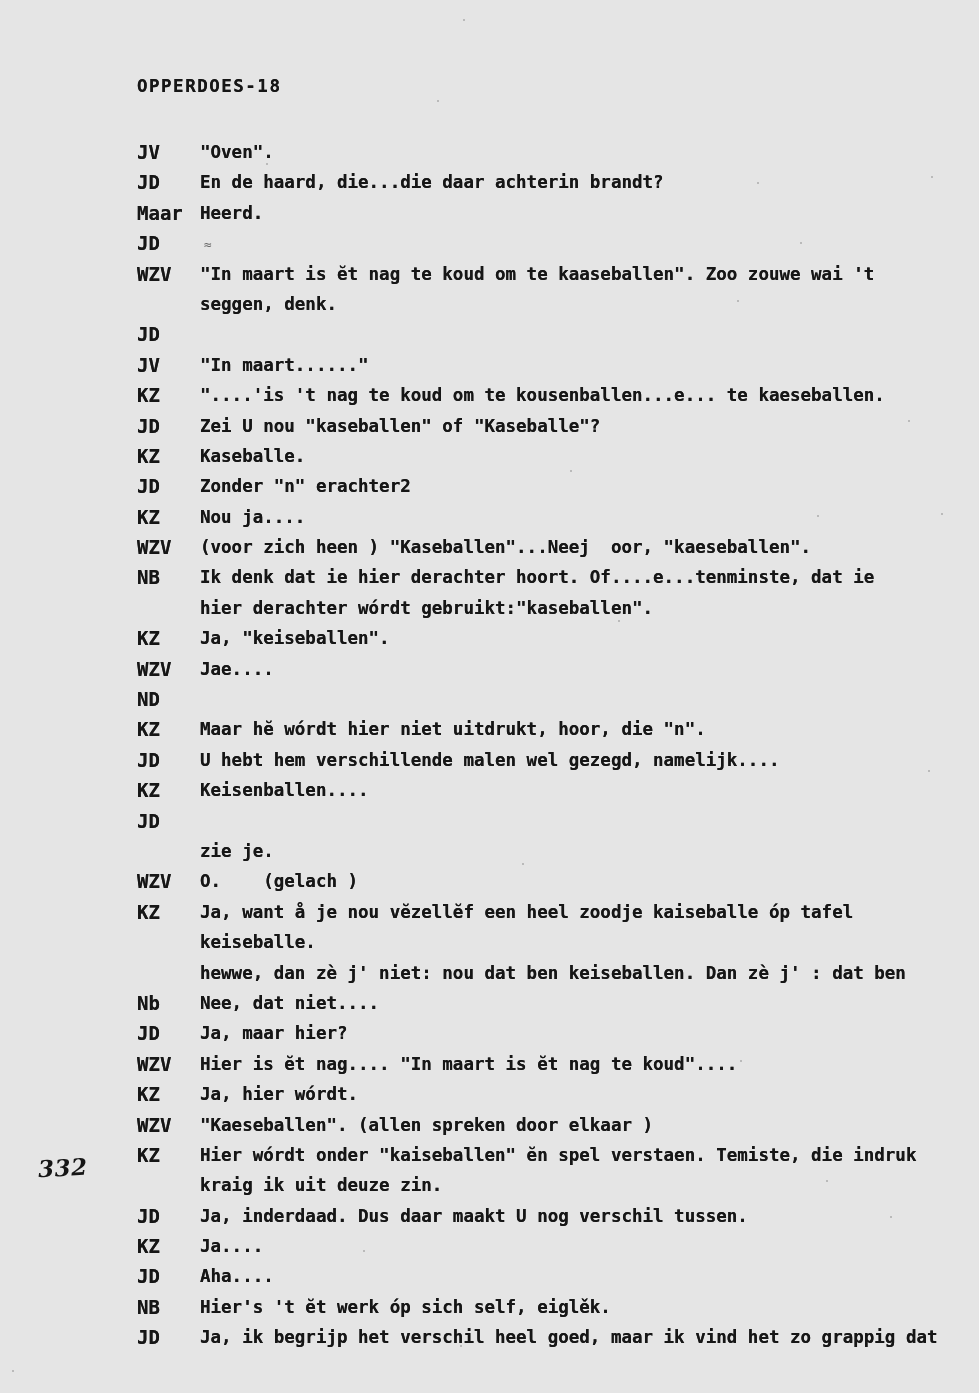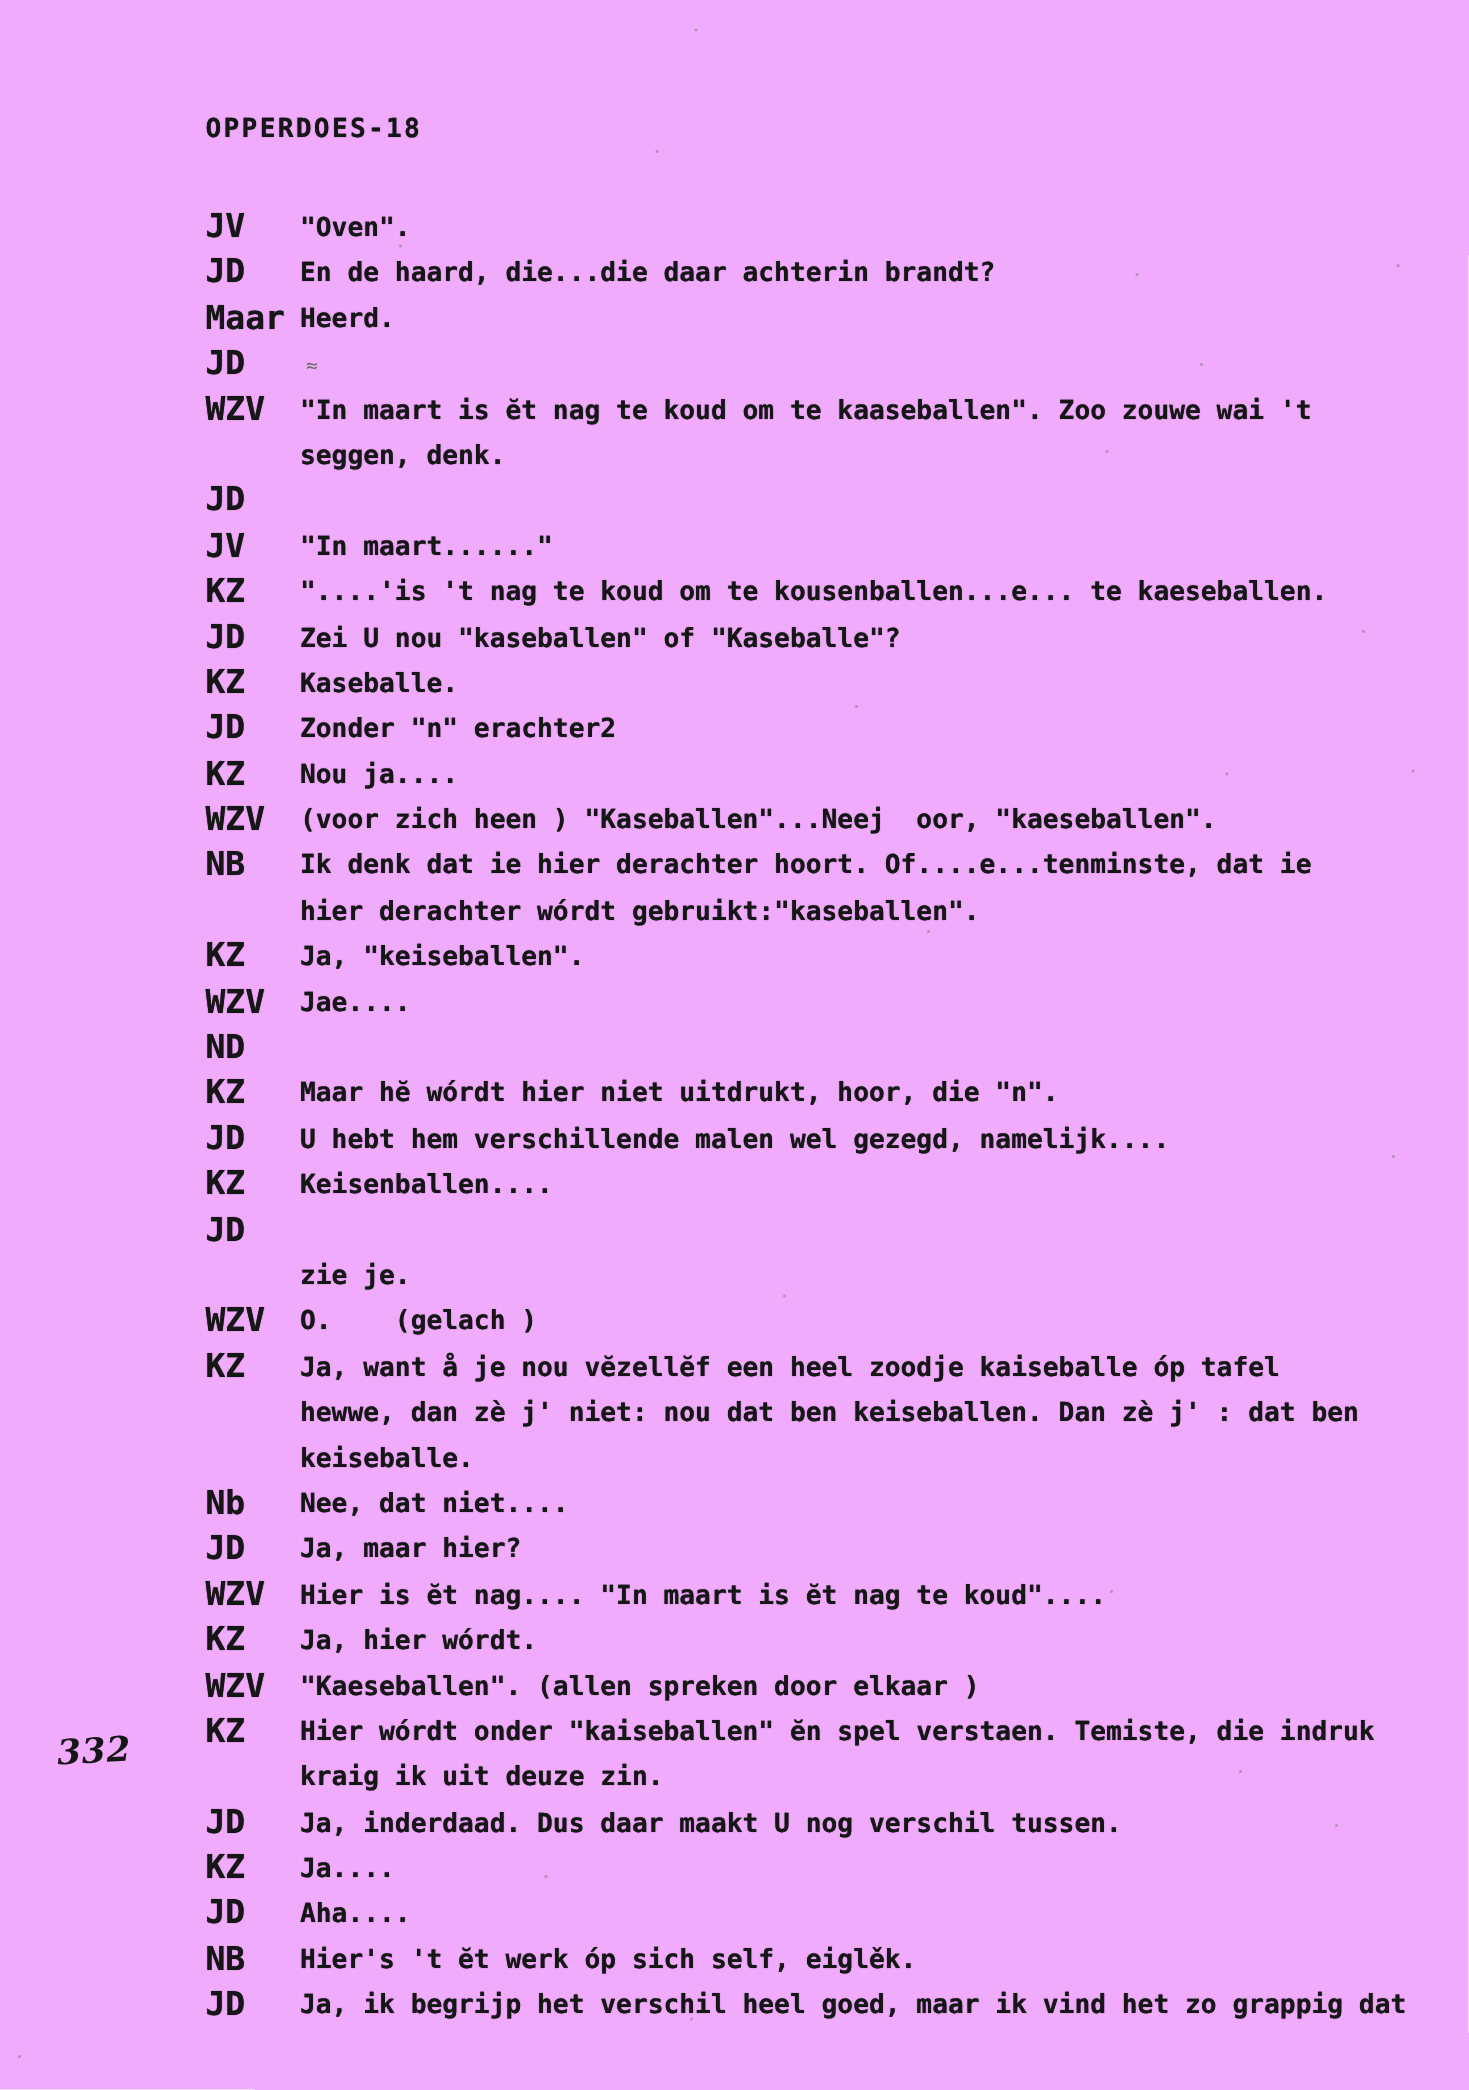--- a/index.html
+++ b/index.html
@@ -11,21 +11,21 @@
     width: 979px;
     height: 1393px;
     position: relative;
     overflow: hidden;
     font-family: "DejaVu Sans Mono", "Liberation Mono", monospace;
     color: #161616;
   }
   .page {
     position: absolute;
     inset: 0;
-    background: #f0abfc;
+    background: #e5e5e5;
   }
   .doc-header {
     position: absolute;
     left: 137px;
     top: 76px;
     font-size: 17.5px;
     font-weight: bold;
     letter-spacing: 1.5px;
     white-space: pre;
     text-shadow: 0 0 0.6px rgba(10,10,10,0.8);
@@ -48,21 +48,21 @@
     width: 842px;
   }
   .row {
     display: flex;
     align-items: flex-start;
     height: 30.4px;
     line-height: 30.4px;
   }
   .spk {
     flex: 0 0 63px;
-    font-size: 22px;
+    font-size: 19px;
     font-weight: bold;
     white-space: pre;
     text-shadow: 0 0 0.6px rgba(10,10,10,0.8);
   }
   .txt {
     font-size: 17.5px;
     font-weight: bold;
     white-space: pre;
     text-shadow: 0 0 0.6px rgba(10,10,10,0.8);
   }
@@ -186,25 +186,25 @@
       <div class="row">
         <span class="spk">WZV</span>
         <span class="txt">O.    (gelach )</span>
       </div>
       <div class="row">
         <span class="spk">KZ</span>
         <span class="txt">Ja, want å je nou vĕzellĕf een heel zoodje kaiseballe óp tafel</span>
       </div>
       <div class="row">
         <span class="spk"></span>
+        <span class="txt">keiseballe.</span>
+      </div>
+      <div class="row">
+        <span class="spk"></span>
         <span class="txt">hewwe, dan zè j' niet: nou dat ben keiseballen. Dan zè j' : dat ben</span>
-      </div>
-      <div class="row">
-        <span class="spk"></span>
-        <span class="txt">keiseballe.</span>
       </div>
       <div class="row">
         <span class="spk">Nb</span>
         <span class="txt">Nee, dat niet....</span>
       </div>
       <div class="row">
         <span class="spk">JD</span>
         <span class="txt">Ja, maar hier?</span>
       </div>
       <div class="row">

